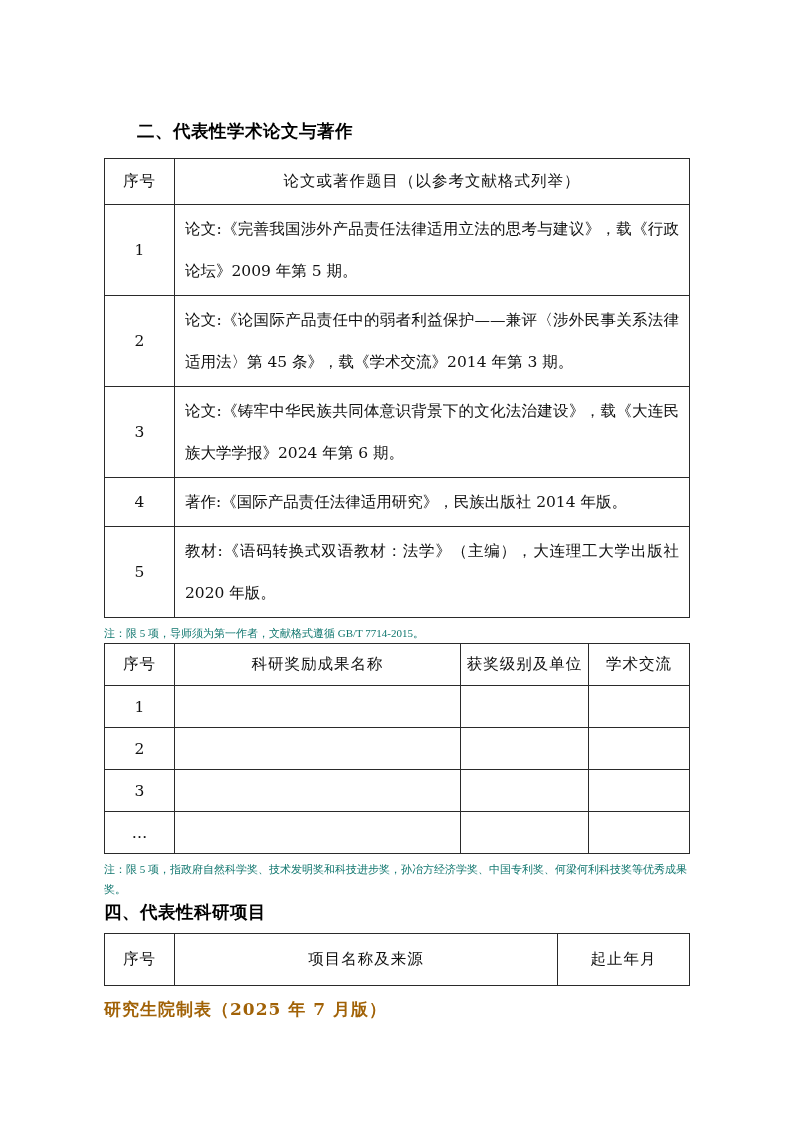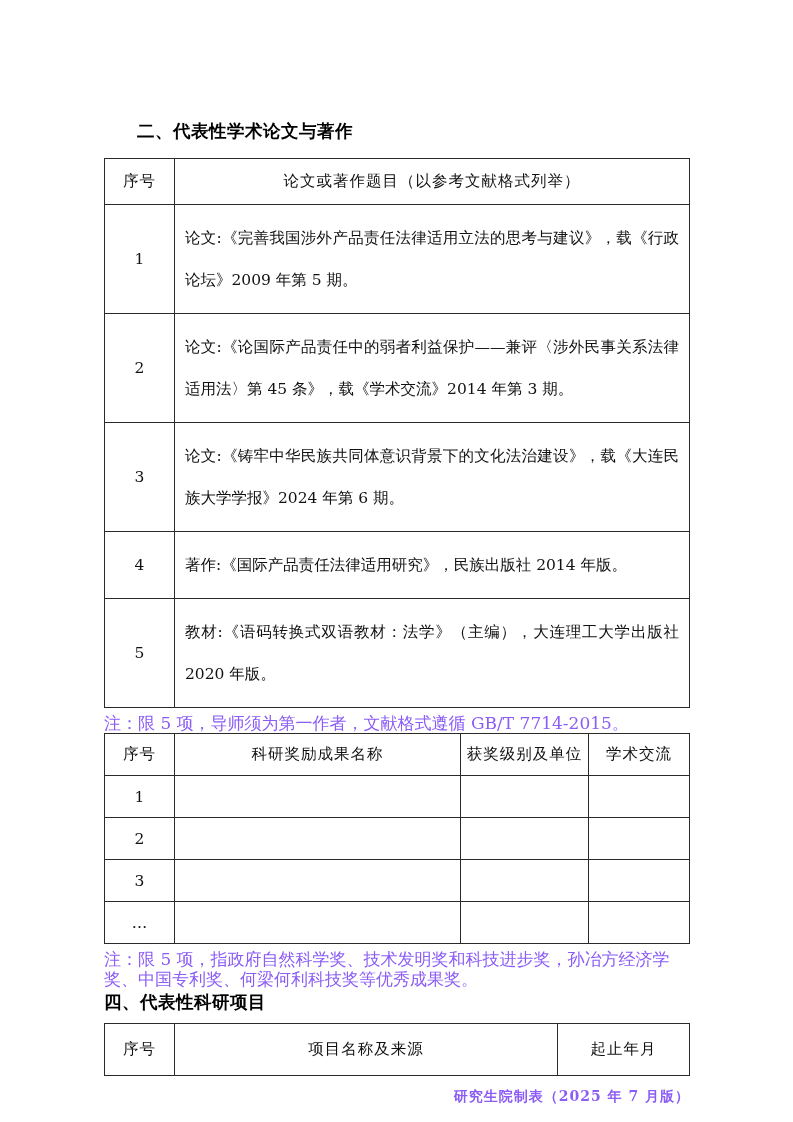--- a/index.html
+++ b/index.html
@@ -52,41 +52,42 @@
     letter-spacing: 1px;
   }
   .t2 tr.head td { height: 42px; }
   .t3 tr.head td { height: 52px; }
   td.no {
     text-align: center;
     width: 70px;
   }
   td.cell {
     text-align: justify;
-    padding: 12px 10px;
+    padding: 3px 10px;
     line-height: 42px;
   }
   tr.tall td { height: 84px; }
   tr.short td { height: 42px; }
   .t2 tr.body td { height: 42px; }
   .t2 td.blank { background: #ffffff; }
 
   .note {
-    font-size: 17px;
+    font-size: 11px;
     line-height: 20px;
     margin-top: 5px;
-    color: #8b5cf6;
+    color: #0f766e;
+    font-family: Liberation Serif, serif;
   }
   .footer {
-    text-align: right;
-    font-size: 14px;
+    text-align: left;
+    font-size: 17px;
     font-weight: 700;
     margin-top: 12px;
     letter-spacing: 1px;
-    color: #8b5cf6;
+    color: #a16207;
   }
 </style>
 </head>
 <body>
 
 <div class="page">
   <div class="content">
 
     <div class="sec-title s2">二、代表性学术论文与著作</div>
 

